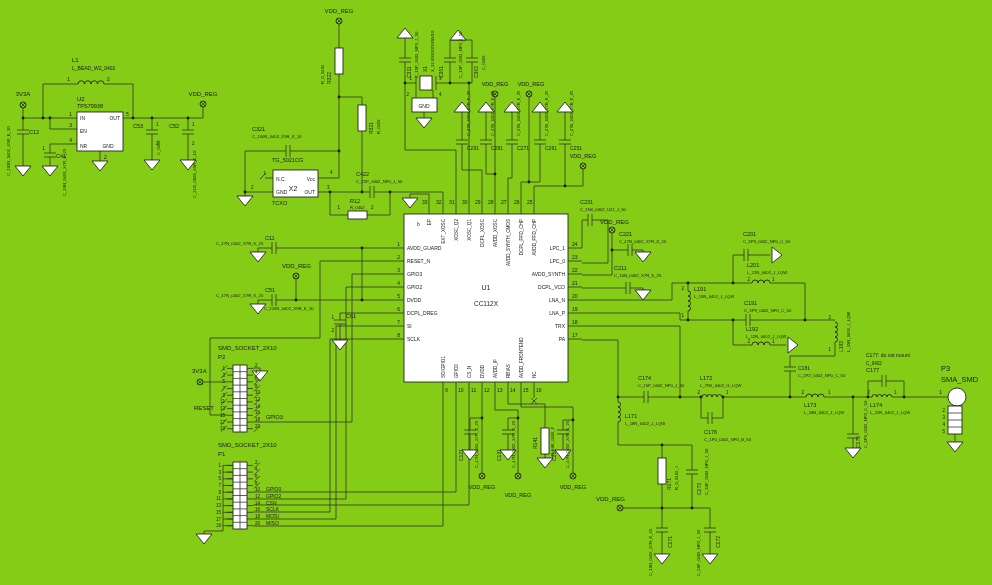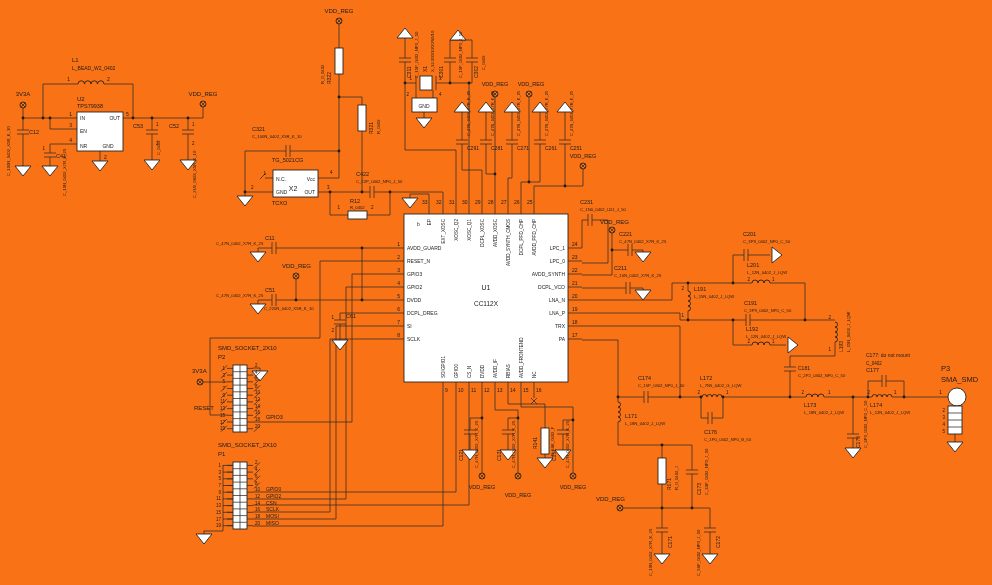--- a/index.html
+++ b/index.html
@@ -1,16 +1,16 @@
 <!DOCTYPE html>
 <html><head>
 <meta charset="utf-8">
 <style>
   html,body{margin:0;padding:0;background:#ffffff;}
-  .stage{width:992px;height:585px;position:relative;background:#f97316;overflow:hidden;}
+  .stage{width:992px;height:585px;position:relative;background:#84cc16;overflow:hidden;}
   svg{font-family:"Liberation Sans",sans-serif;}
   svg text{fill:#1c1c1c;}
   .w{stroke:#2b2b2b;stroke-width:0.75;fill:none;}
   .sym{stroke:#1c1c1c;stroke-width:0.85;fill:none;}
   .symf{stroke:#1c1c1c;stroke-width:0.85;fill:#ffffff;}
   .dot{fill:#1c1c1c;stroke:none;}
 </style>
 </head>
 <body>
 

